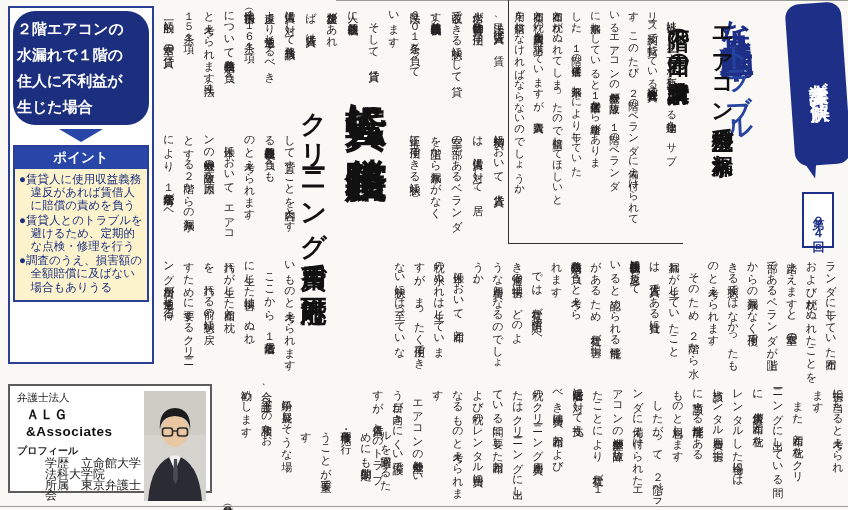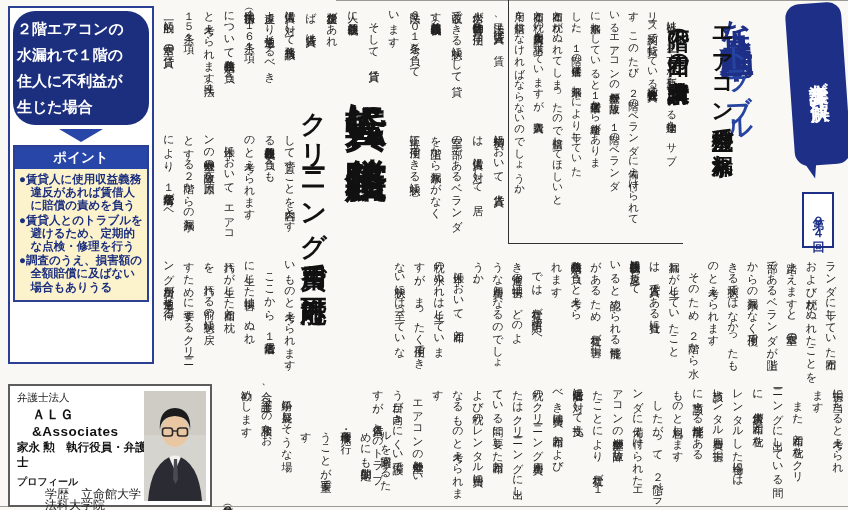--- a/index.html
+++ b/index.html
@@ -99,34 +99,34 @@
   #ronten-label span{ writing-mode:vertical-rl; font-weight:bold; font-size:13px; letter-spacing:3px; }
   #ronten-text{ color:#1c2f7e; font-weight:bold; font-size:12.5px; line-height:15.5px; padding:3px 4px; }
   #arrow{ width:0; height:0; margin:4px auto 3px auto;
     border-left:22px solid transparent; border-right:22px solid transparent;
     border-top:13px solid #2746a8; }
   #point-box{ border:2px solid #2b3f94; background:#fcf3cd; }
   #point-header{ background:#2746a8; color:#fff; font-weight:bold; font-size:13.5px;
     text-align:center; padding:2px 8px; }
   #point-list{ list-style:none; margin:0; padding:4px 3px 5px 4px; }
   #point-list li{
-    color:#1c2f7e; font-weight:bold; font-size:11.5px; line-height:13.2px;
+    color:#1c2f7e; font-weight:normal; font-size:11.5px; line-height:13.2px;
     padding-left:1em; text-indent:-1em; margin-bottom:1px;
   }
   #point-list li::before{ content:"●"; }
 
   
   #lawyer-box{
-    position:absolute; left:8px; top:384px; width:204px; height:123px;
+    position:absolute; left:8px; top:384px; width:204px; height:109px;
     border:2px solid #5c5c5c; background:#fff; box-sizing:border-box;
     font-family:"Liberation Sans",sans-serif;
   }
   #lawyer-text{ position:absolute; left:7px; top:5px; width:132px; }
   .lw-firm{ font-size:10.5px; color:#222; }
-  .lw-name-en{ font-size:13.5px; font-weight:bold; letter-spacing:0.5px; color:#111; margin:1px 0 1px 15px;}
+  .lw-name-en{ font-size:13.5px; font-weight:bold; letter-spacing:0.5px; color:#111; margin:1px 0 1px 9px;}
   .lw-name{ font-size:11.5px; font-weight:bold; color:#111; }
   .lw-prof{ font-size:10px; font-weight:bold; margin-top:5px; color:#222; }
   .lw-line{ font-size:12px; line-height:10.8px; color:#222;margin-left:28px; }
   #photo{ position:absolute; right:4px; top:5px; width:62px; height:110px; }
 </style>
 </head>
 <body>
 
 <div id="page">
 
@@ -267,21 +267,20 @@
         <li>賃貸人とのトラブルを避けるため、定期的な点検・修理を行う</li>
         <li>調査のうえ、損害額の全額賠償に及ばない場合もありうる</li>
       </ul>
     </div>
   </div>
 
   <div id="lawyer-box">
     <div id="lawyer-text">
       <div class="lw-firm">弁護士法人</div>
       <div class="lw-name-en">ＡＬＧ&amp;Associates</div>
-      <div class="lw-name">家永 勲　執行役員・弁護士</div>
       <div class="lw-prof">プロフィール</div>
       <div class="lw-line">学歴　立命館大学法科大学院</div>
       <div class="lw-line">所属　東京弁護士会</div>
 
     </div>
     <svg id="photo" viewBox="0 0 62 110" xmlns="http://www.w3.org/2000/svg">
       <rect width="62" height="110" fill="#d6d4cf"></rect>
       <rect width="62" height="44" fill="#cfccc6"></rect>
       <ellipse cx="31" cy="40" rx="13.5" ry="16" fill="#e9c7a2"></ellipse>
       <path d="M16,40 Q14,18 31,17 Q48,18 46,40 Q46,26 31,25 Q16,26 16,40" fill="#1c1c1c"></path>

